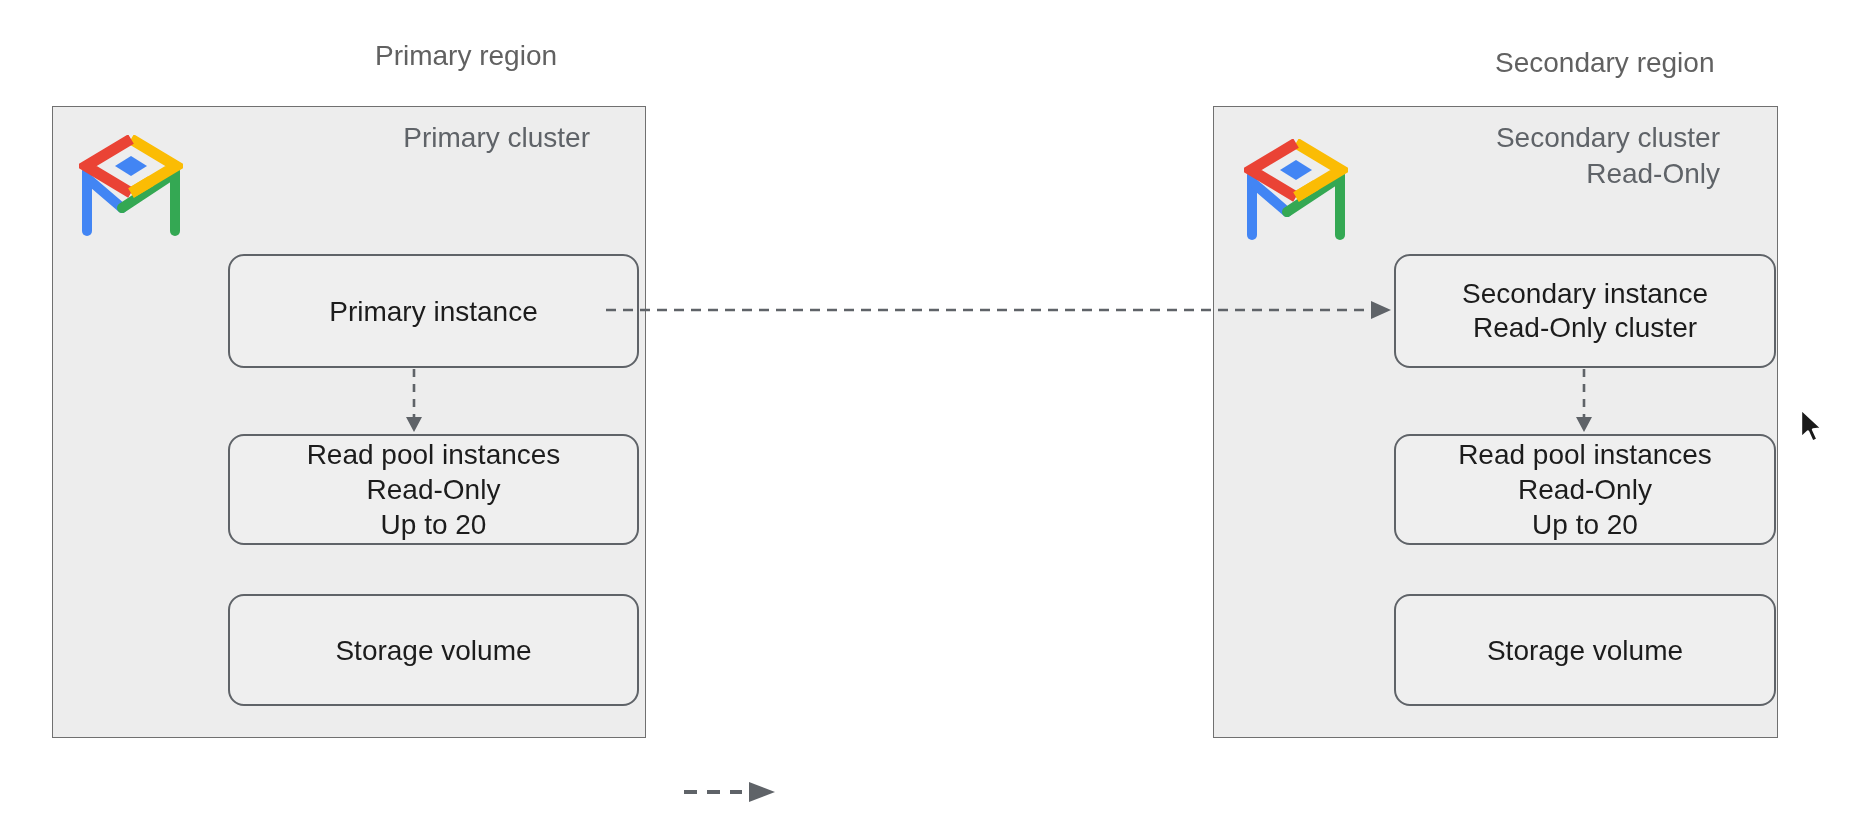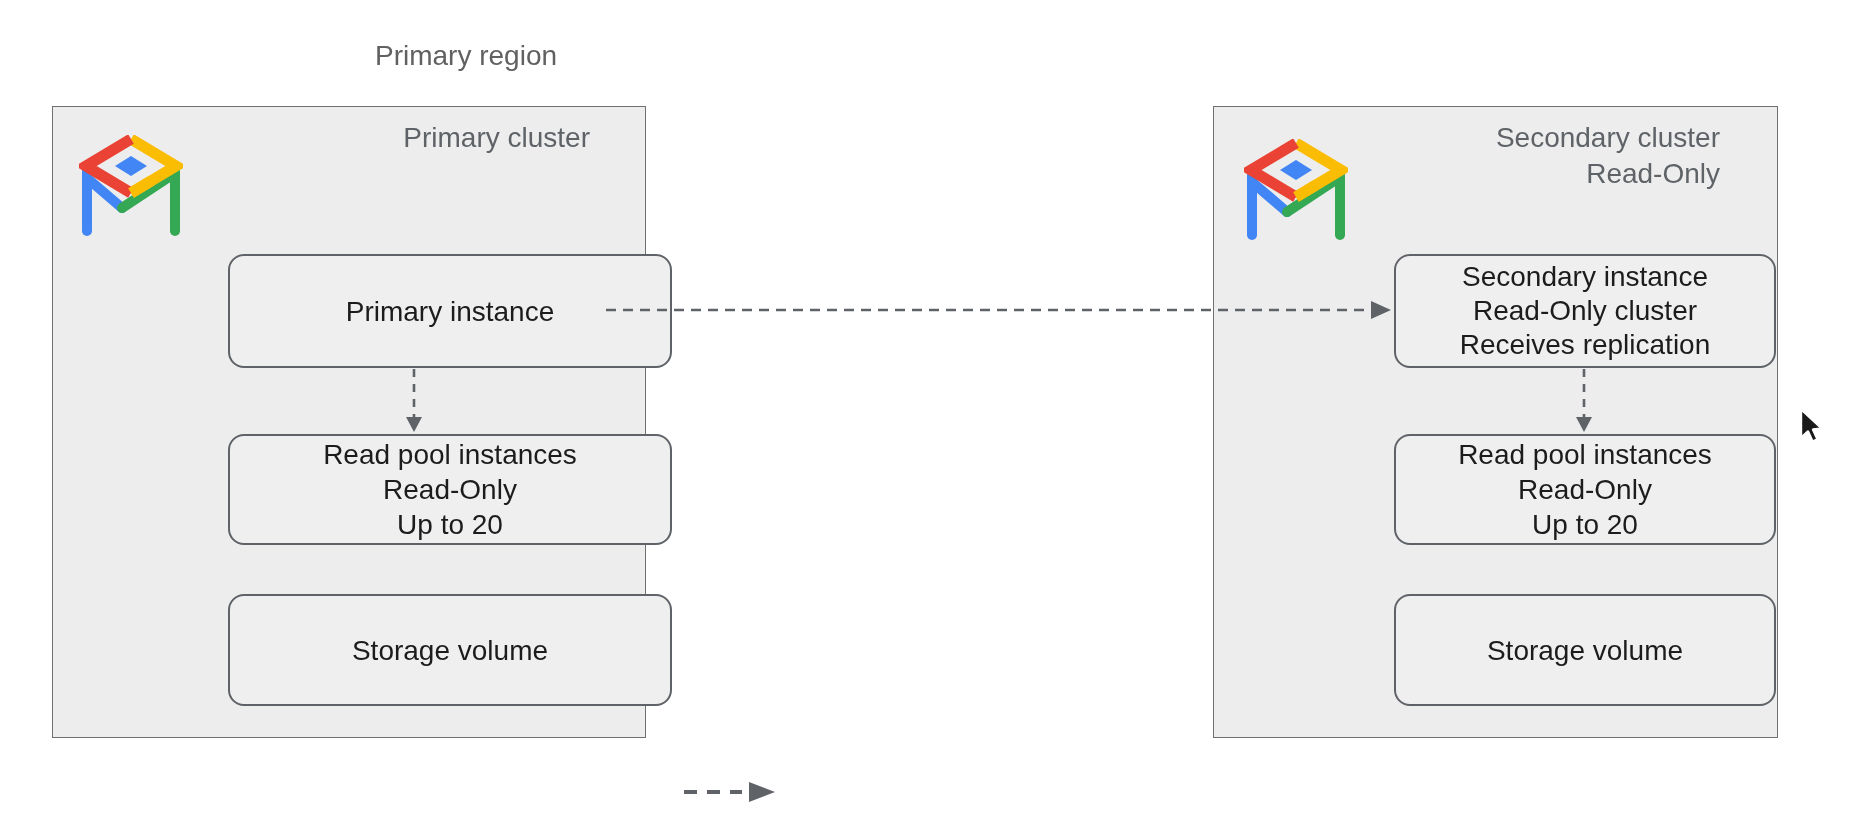--- a/index.html
+++ b/index.html
@@ -41,21 +41,21 @@
   .cluster-title span { display: block; }
   .logo {
     position: absolute;
     left: 26px;
     top: 28px;
     width: 104px;
     height: 104px;
   }
   .node {
     position: absolute;
-    width: 444px;
+    width: 411px;
     box-sizing: border-box;
     background: #EFEFEF;
     border: 2px solid #5F6368;
     border-radius: 16px;
     display: flex;
     flex-direction: column;
     align-items: center;
     justify-content: center;
     text-align: center;
     font-size: 28px;
@@ -86,20 +86,21 @@
     width: 30px;
     height: 42px;
   }
 </style>
 </head>
 <body>
 
 <div class="stage">
 
   <div class="region-label" style="left:375px; top:40px;">Primary region</div>
+  <div class="region-label" style="left:1495px; top:47px;">Secondary region</div>
 
   <div class="cluster" style="left:52px;">
 
     <svg class="logo" viewBox="0 0 104 104">
 
       <line x1="8" y1="36" x2="8" y2="96" stroke="#4285F4" stroke-width="10" stroke-linecap="round"></line>
       <line x1="8" y1="43" x2="43" y2="73" stroke="#4285F4" stroke-width="10" stroke-linecap="round"></line>
       <line x1="43" y1="73" x2="96" y2="38" stroke="#34A853" stroke-width="10" stroke-linecap="round"></line>
       <line x1="96" y1="36" x2="96" y2="96" stroke="#34A853" stroke-width="10" stroke-linecap="round"></line>
 
@@ -143,21 +144,20 @@
     </svg>
 
     <div class="cluster-title" style="right:57px;">
       <span>Secondary cluster</span>
       <span>Read-Only</span>
     </div>
 
     <div class="node" style="left:180px; top:147px; width:382px; height:114px; line-height:34px;justify-content:center;">
       <span>Secondary instance</span>
       <span>Read-Only cluster</span>
-      <span>Receives replication</span>
     </div>
 
     <div class="node" style="left:180px; top:327px; width:382px; height:111px;">
       <span>Read pool instances</span>
       <span>Read-Only</span>
       <span>Up to 20</span>
     </div>
 
     <div class="node" style="left:180px; top:487px; width:382px; height:112px;">
       <span>Storage volume</span>

